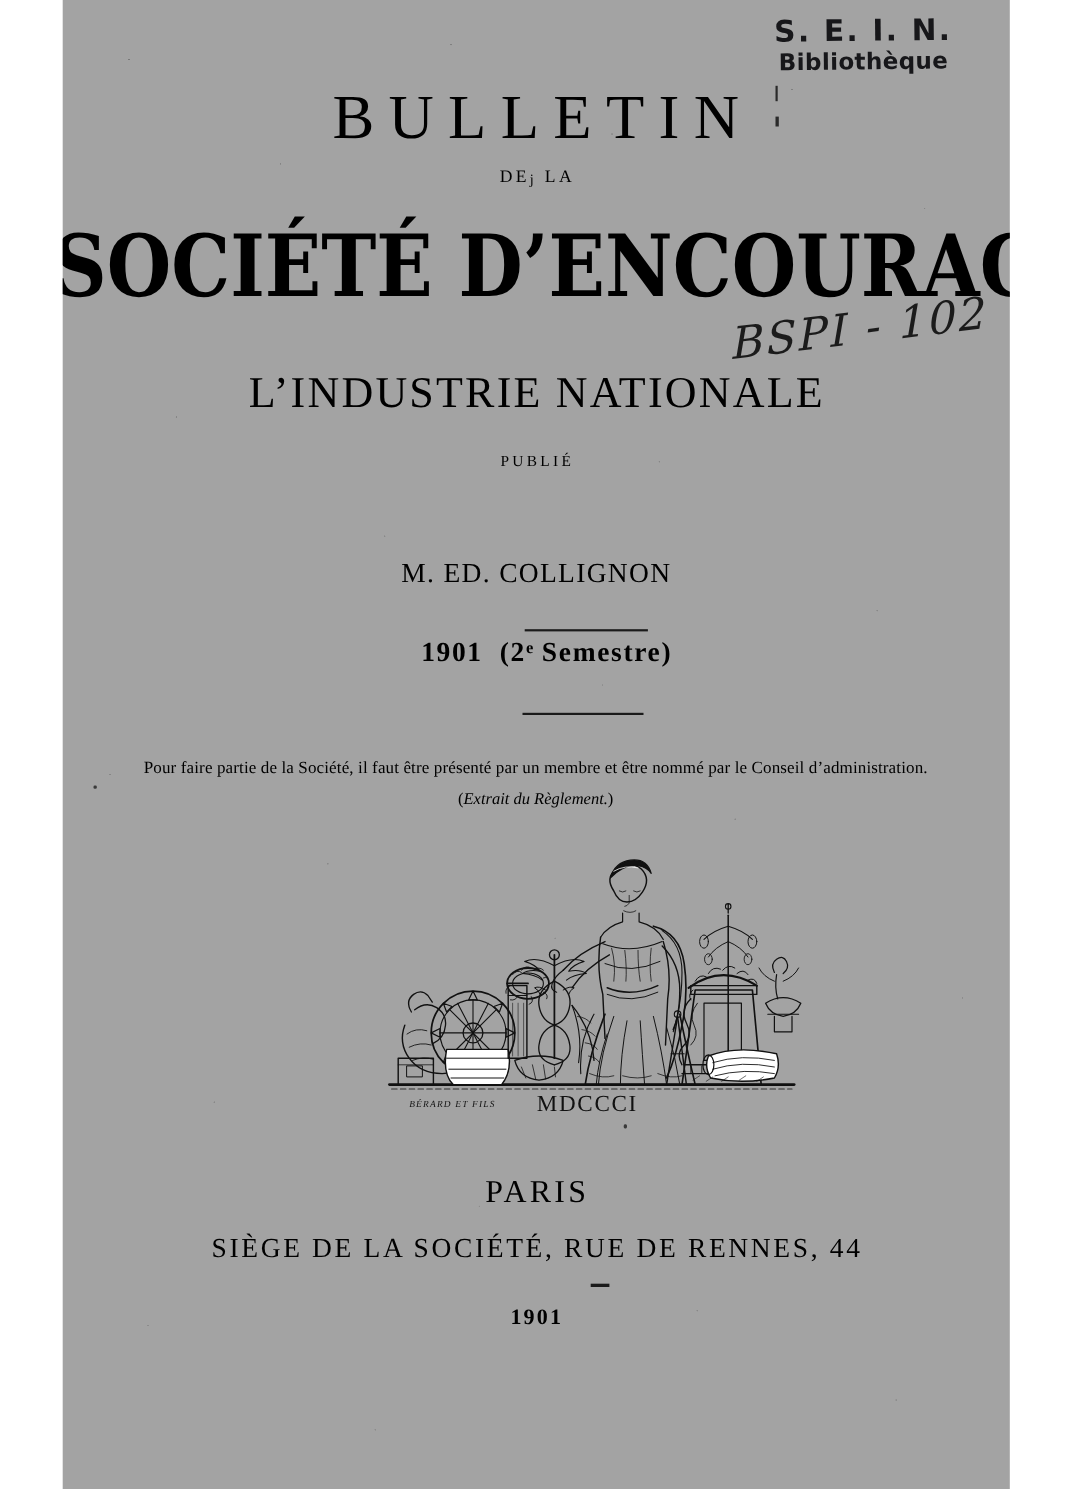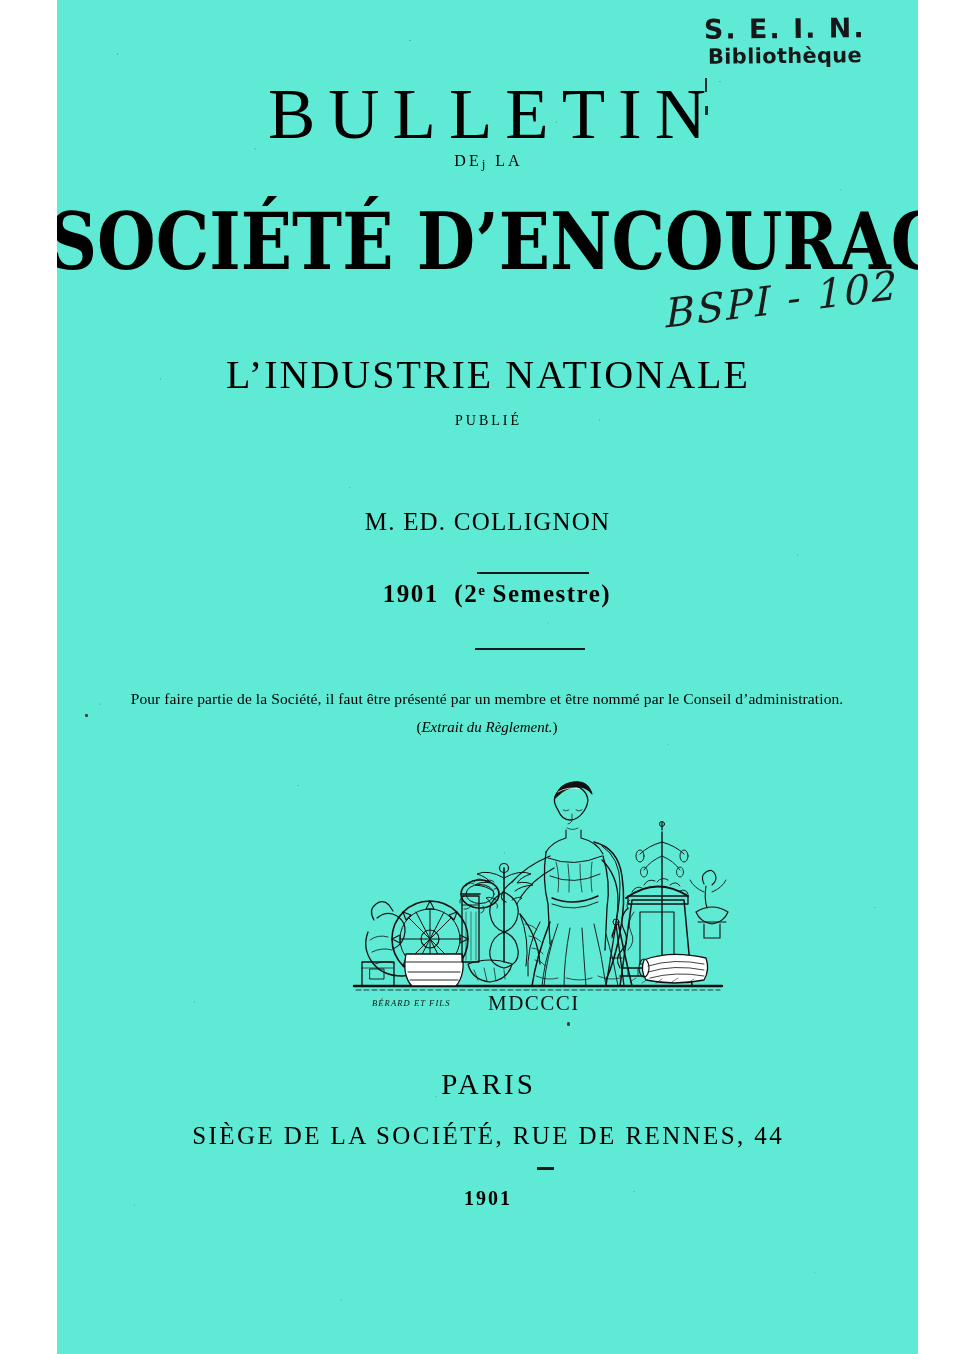--- a/index.html
+++ b/index.html
@@ -12,21 +12,21 @@
     font-family: "Liberation Serif", "DejaVu Serif", serif;
     color: #000000;
   }
 
   
   .page {
     position: relative;
     width: 842px;
     height: 1354px;
     margin: 0 auto;
-    background: #5eead4;
+    background: #a3a3a3;
     overflow: hidden;
     padding-left: 19px;
   }
 
   
   .noise {
     position: absolute;
     inset: 0;
     pointer-events: none;
     opacity: .55;
@@ -94,21 +94,21 @@
     transform: rotate(-7deg) skewX(-6deg);
     white-space: nowrap;
   }
 
   
   .bulletin {
     position: absolute;
     top: 74px;
     left: 0;
     right: 0;
-    font-size: 71px;
+    font-size: 57px;
     letter-spacing: 13px;
     text-indent: 13px;
     font-weight: normal;
     font-family: "Liberation Serif", "DejaVu Serif", serif;
   }
   .bulletin-artifact {
     position: absolute;
     left: 648px;
     top: 78px;
     width: 2px;
@@ -154,21 +154,21 @@
     position: absolute;
     top: 295px;
     left: 0; right: 0;
     font-size: 15px;
     letter-spacing: 3.5px;
     text-indent: 3.5px;
   }
 
   .industrie {
     position: absolute;
-    top: 351px;
+    top: 333px;
     left: 0; right: 0;
     font-size: 40px;
     letter-spacing: 2px;
     text-indent: 2px;
     font-family: Liberation Serif, serif;
   }
 
   .publie {
     position: absolute;
     top: 413px;

